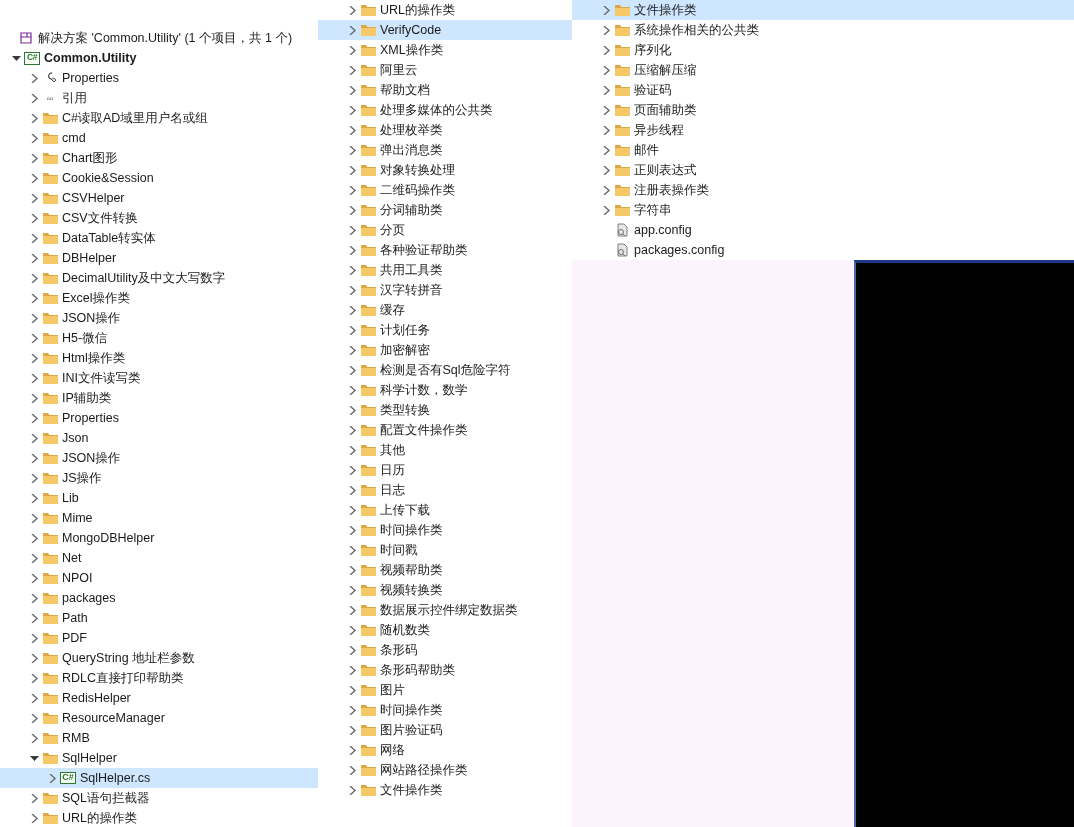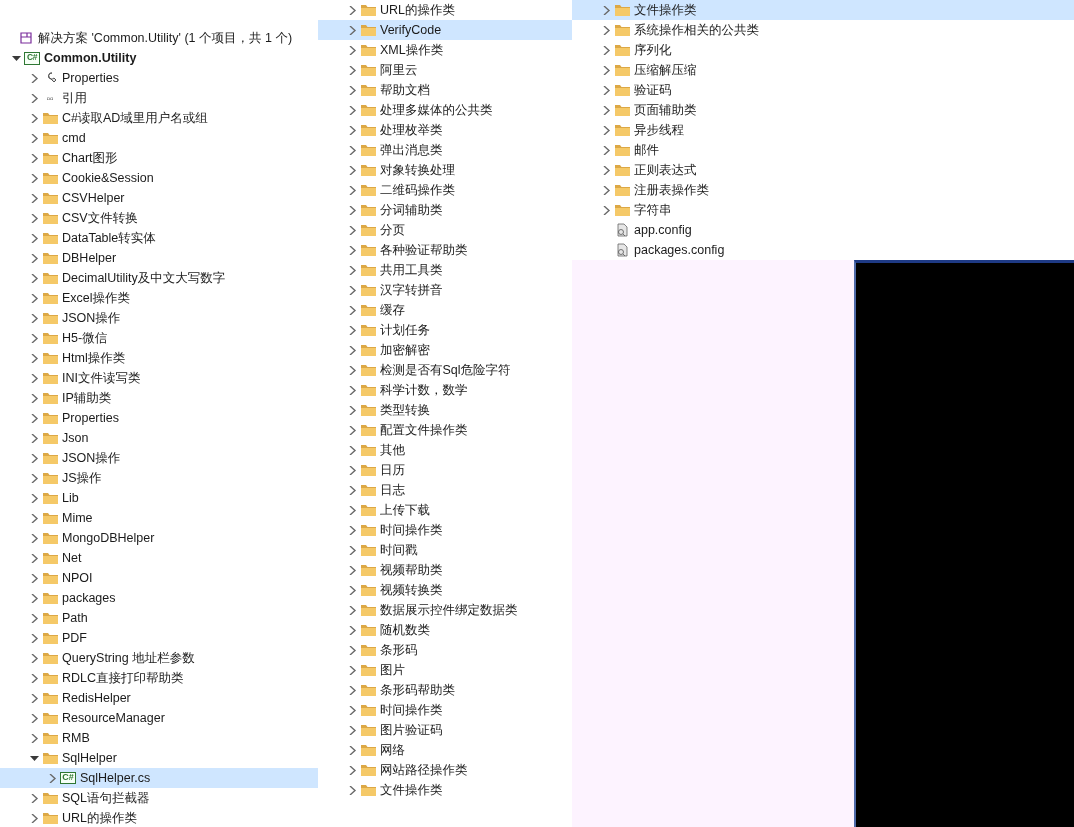--- a/index.html
+++ b/index.html
@@ -1130,36 +1130,36 @@
             <svg width="9" height="9" viewBox="0 0 9 9">
               <path d="M2 0 L7 4.5 L2 9" fill="none" stroke="#6a6a6a" stroke-width="1.4"></path>
             </svg>
           </span>
           <span class="icon folder">
             <svg width="15" height="13" viewBox="0 0 15 13">
               <path class="f-back" d="M0 1 L5 1 L6.5 3 L15 3 L15 12 L0 12 Z"></path>
               <path class="f-front" d="M0 4 L15 4 L15 12 L0 12 Z"></path>
             </svg>
           </span>
+          <span class="label">条形码帮助类</span>
+        </div>
+        <div class="node">
+          <span class="gutter" style="width:24px"></span>
+          <span class="twisty">
+            <svg width="9" height="9" viewBox="0 0 9 9">
+              <path d="M2 0 L7 4.5 L2 9" fill="none" stroke="#6a6a6a" stroke-width="1.4"></path>
+            </svg>
+          </span>
+          <span class="icon folder">
+            <svg width="15" height="13" viewBox="0 0 15 13">
+              <path class="f-back" d="M0 1 L5 1 L6.5 3 L15 3 L15 12 L0 12 Z"></path>
+              <path class="f-front" d="M0 4 L15 4 L15 12 L0 12 Z"></path>
+            </svg>
+          </span>
           <span class="label">图片</span>
-        </div>
-        <div class="node">
-          <span class="gutter" style="width:24px"></span>
-          <span class="twisty">
-            <svg width="9" height="9" viewBox="0 0 9 9">
-              <path d="M2 0 L7 4.5 L2 9" fill="none" stroke="#6a6a6a" stroke-width="1.4"></path>
-            </svg>
-          </span>
-          <span class="icon folder">
-            <svg width="15" height="13" viewBox="0 0 15 13">
-              <path class="f-back" d="M0 1 L5 1 L6.5 3 L15 3 L15 12 L0 12 Z"></path>
-              <path class="f-front" d="M0 4 L15 4 L15 12 L0 12 Z"></path>
-            </svg>
-          </span>
-          <span class="label">条形码帮助类</span>
         </div>
         <div class="node">
           <span class="gutter" style="width:24px"></span>
           <span class="twisty">
             <svg width="9" height="9" viewBox="0 0 9 9">
               <path d="M2 0 L7 4.5 L2 9" fill="none" stroke="#6a6a6a" stroke-width="1.4"></path>
             </svg>
           </span>
           <span class="icon folder">
             <svg width="15" height="13" viewBox="0 0 15 13">

